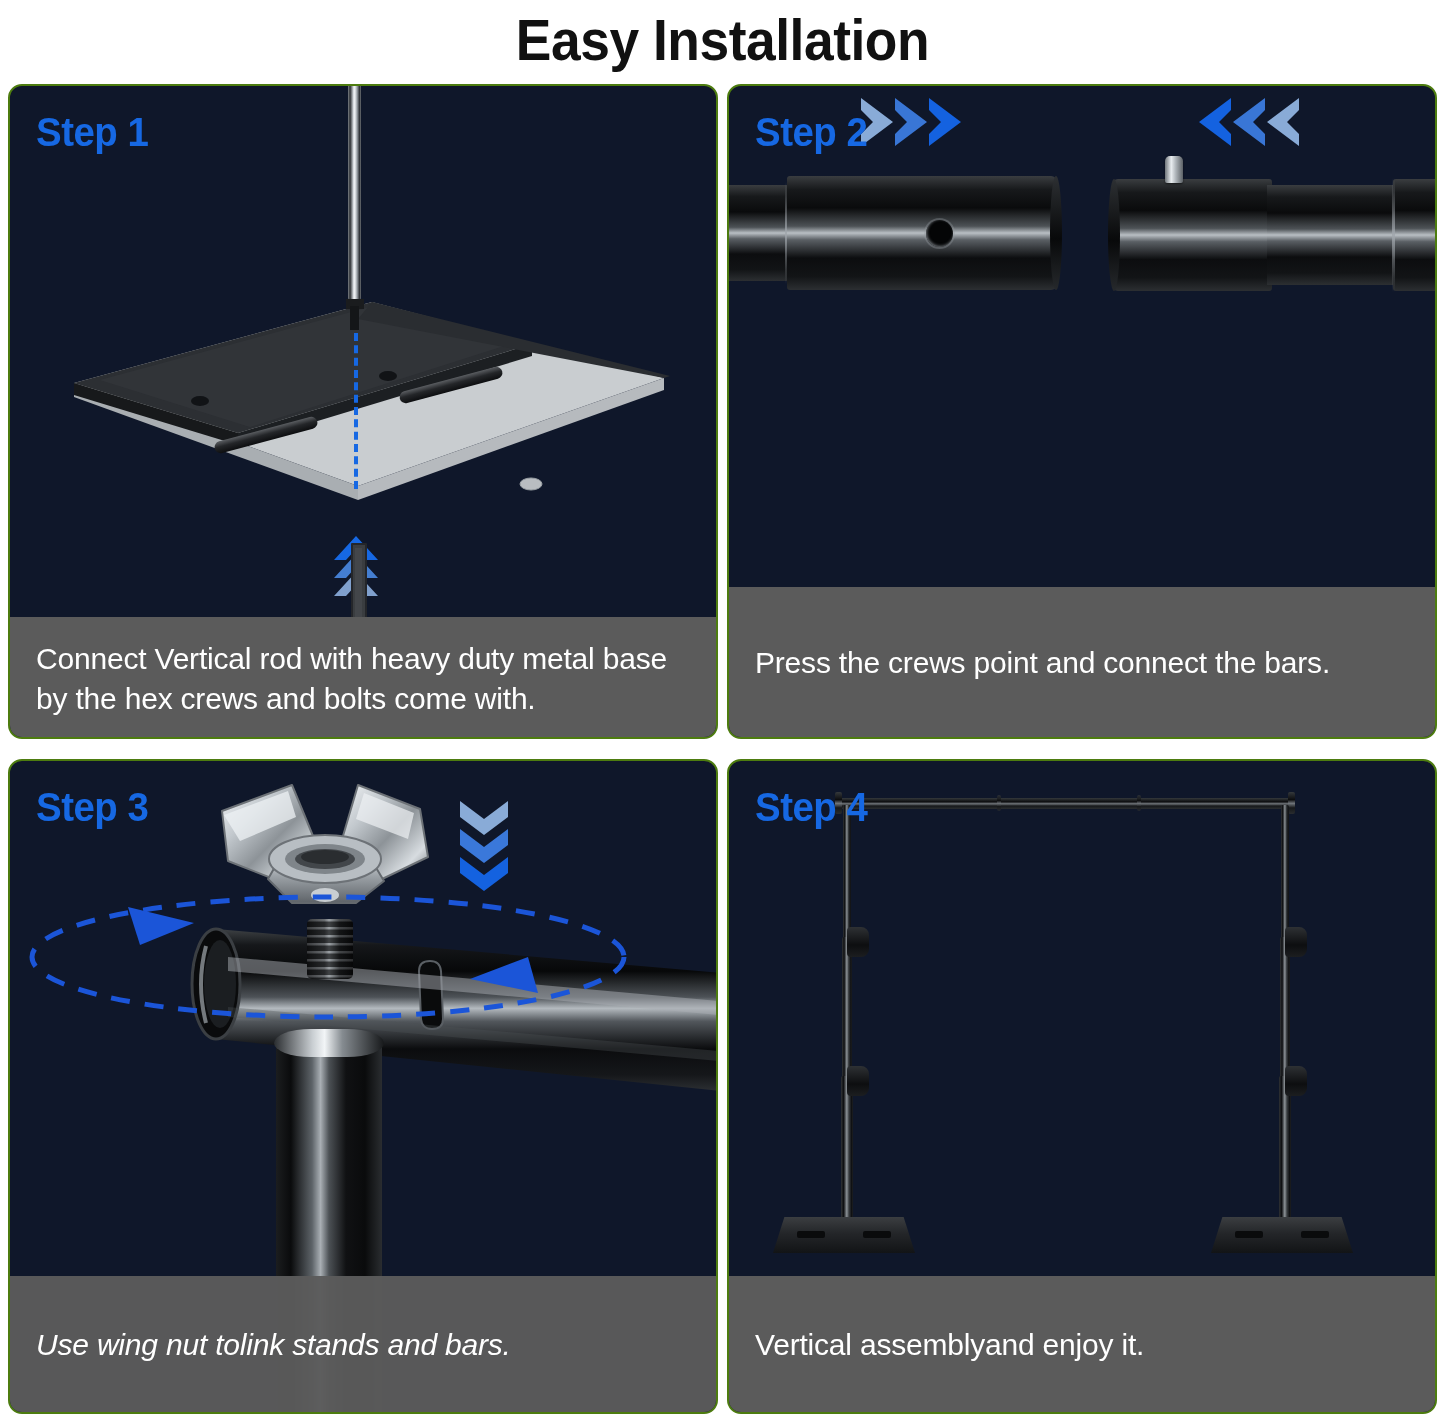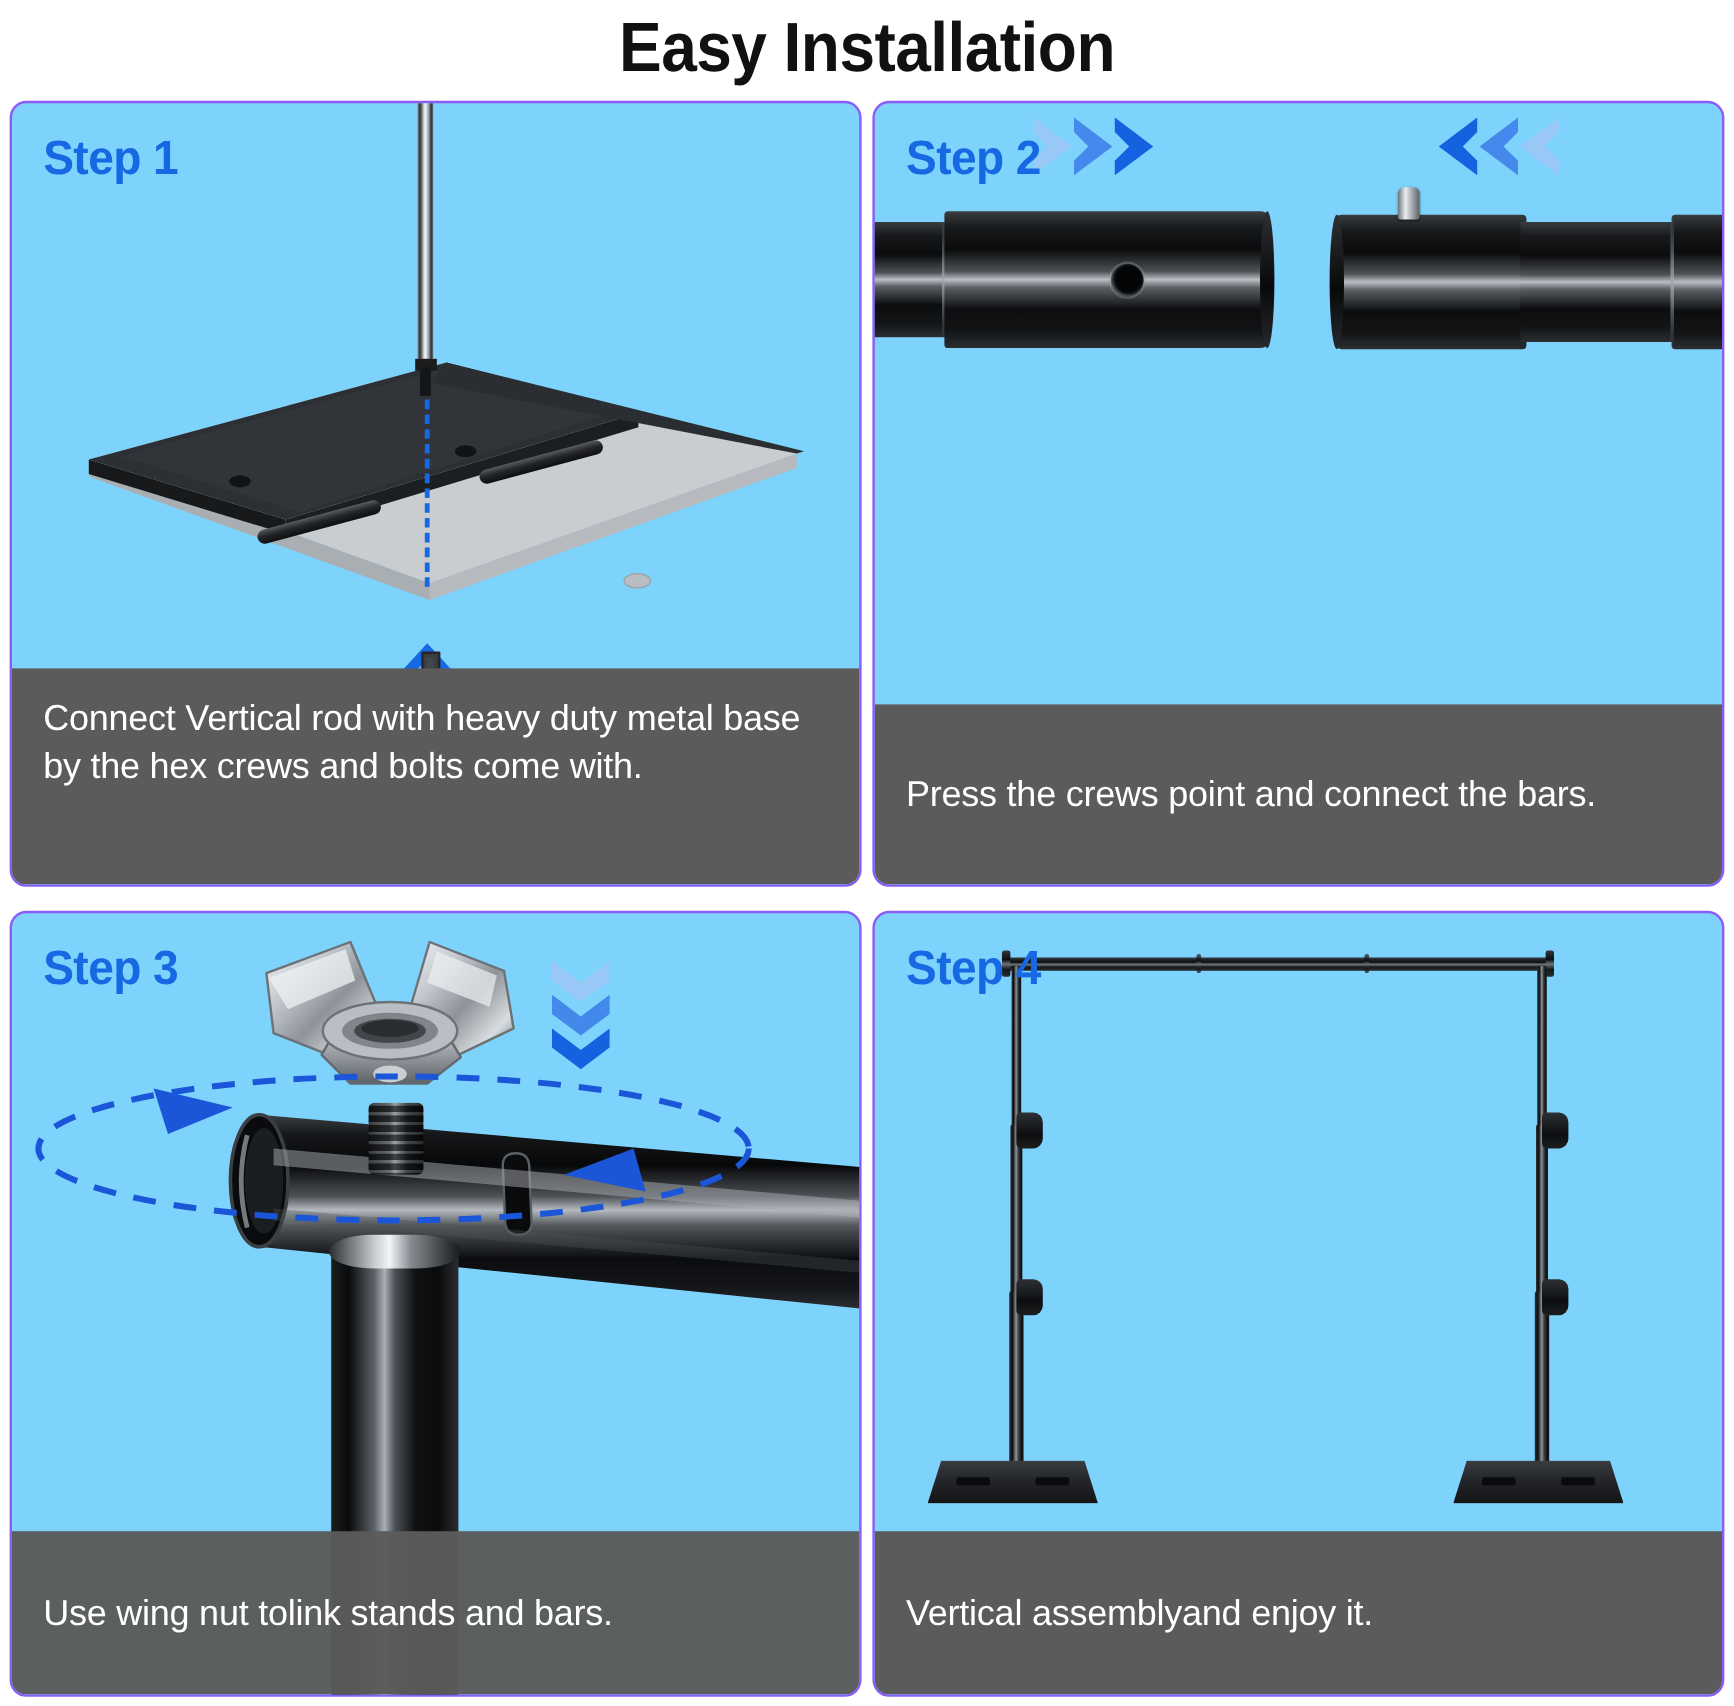--- a/index.html
+++ b/index.html
@@ -22,45 +22,45 @@
   #grid{
     position:absolute;left:8px;top:84px;
     width:1429px;height:1330px;
     display:grid;
     grid-template-columns:710px 710px;
     grid-template-rows:655px 655px;
     column-gap:9px;row-gap:20px;
   }
   .panel{
     position:relative;
-    background:#7dd3fc;
-    border:2px solid #8b5cf6;
+    background:#0f172a;
+    border:2px solid #4d7c0f;
     border-radius:14px;
     overflow:hidden;
   }
   .step-label{
     position:absolute;left:26px;top:24px;
     font-size:40px;font-weight:bold;
     color:#1668E3;
     z-index:9;letter-spacing:-0.5px;
     transform:scaleX(0.96);transform-origin:left center;
   }
   .caption{
     position:absolute;left:0;right:0;bottom:0;
     background:#5b5b5b;
     color:#ffffff;
     font-size:30px;line-height:1.33;
     padding:22px 26px 20px 26px;
     box-sizing:border-box;
     z-index:8;
     letter-spacing:-0.2px;
   }
-  .cap-h1{height:180px;}
+  .cap-h1{height:120px;}
   .cap-h2{height:150px;display:flex;align-items:center;}
-  .cap-h3{height:136px;display:flex;align-items:center;background:rgba(91,91,91,0.97);}
+  .cap-h3{height:136px;display:flex;align-items:center;background:rgba(91,91,91,0.97);font-style:italic;}
   .cap-h4{height:136px;display:flex;align-items:center;}
   .art{position:absolute;inset:0;z-index:3;}
 
   
   .s1-rod{
     position:absolute;left:338px;top:-4px;width:13px;height:218px;
     background:linear-gradient(90deg,#7e8389 0%,#2b2e31 16%,#d9dde1 42%,#f2f4f6 52%,#9aa0a6 70%,#303337 88%,#6d7277 100%);
     border-radius:2px;
   }
   .s1-bolt{

